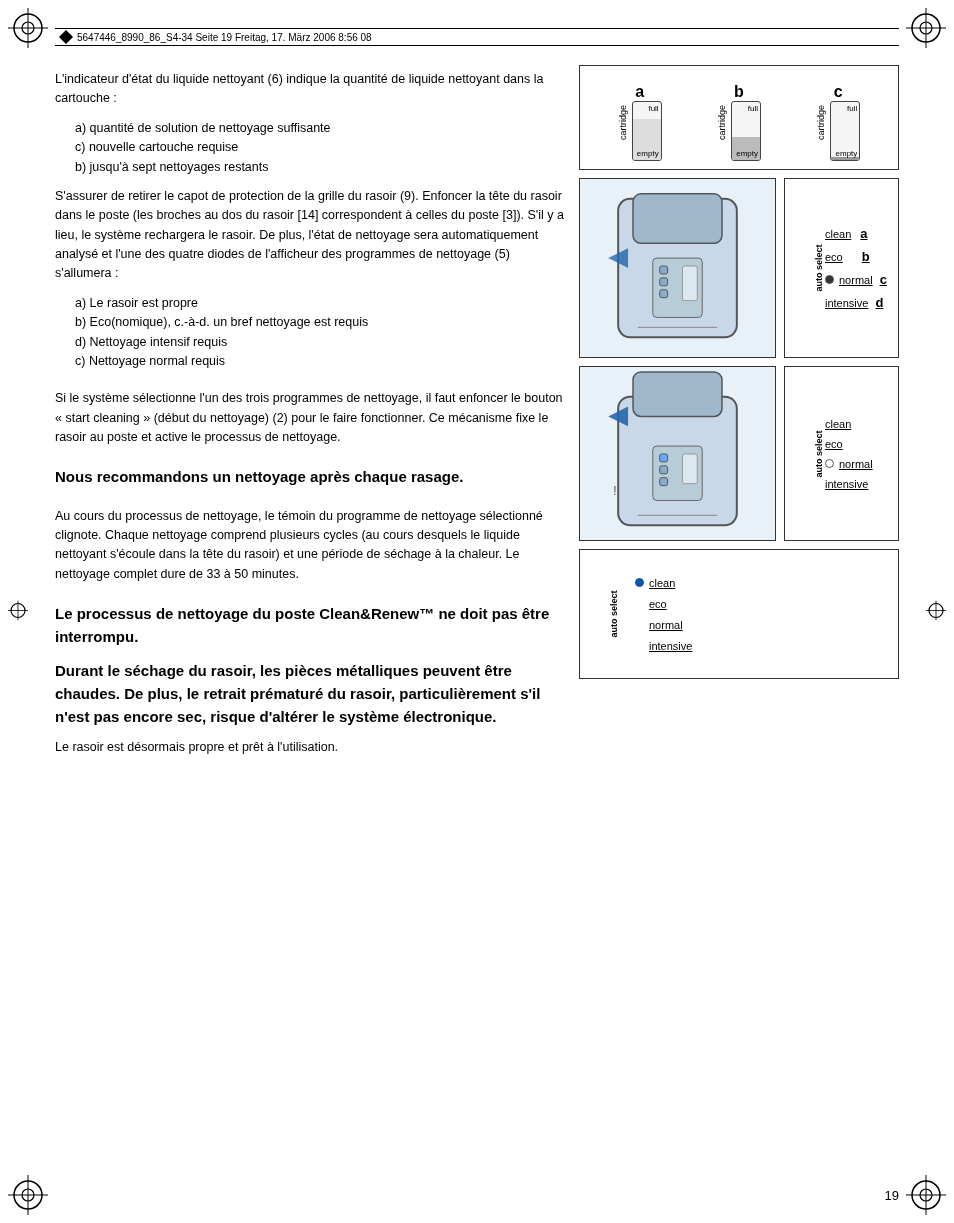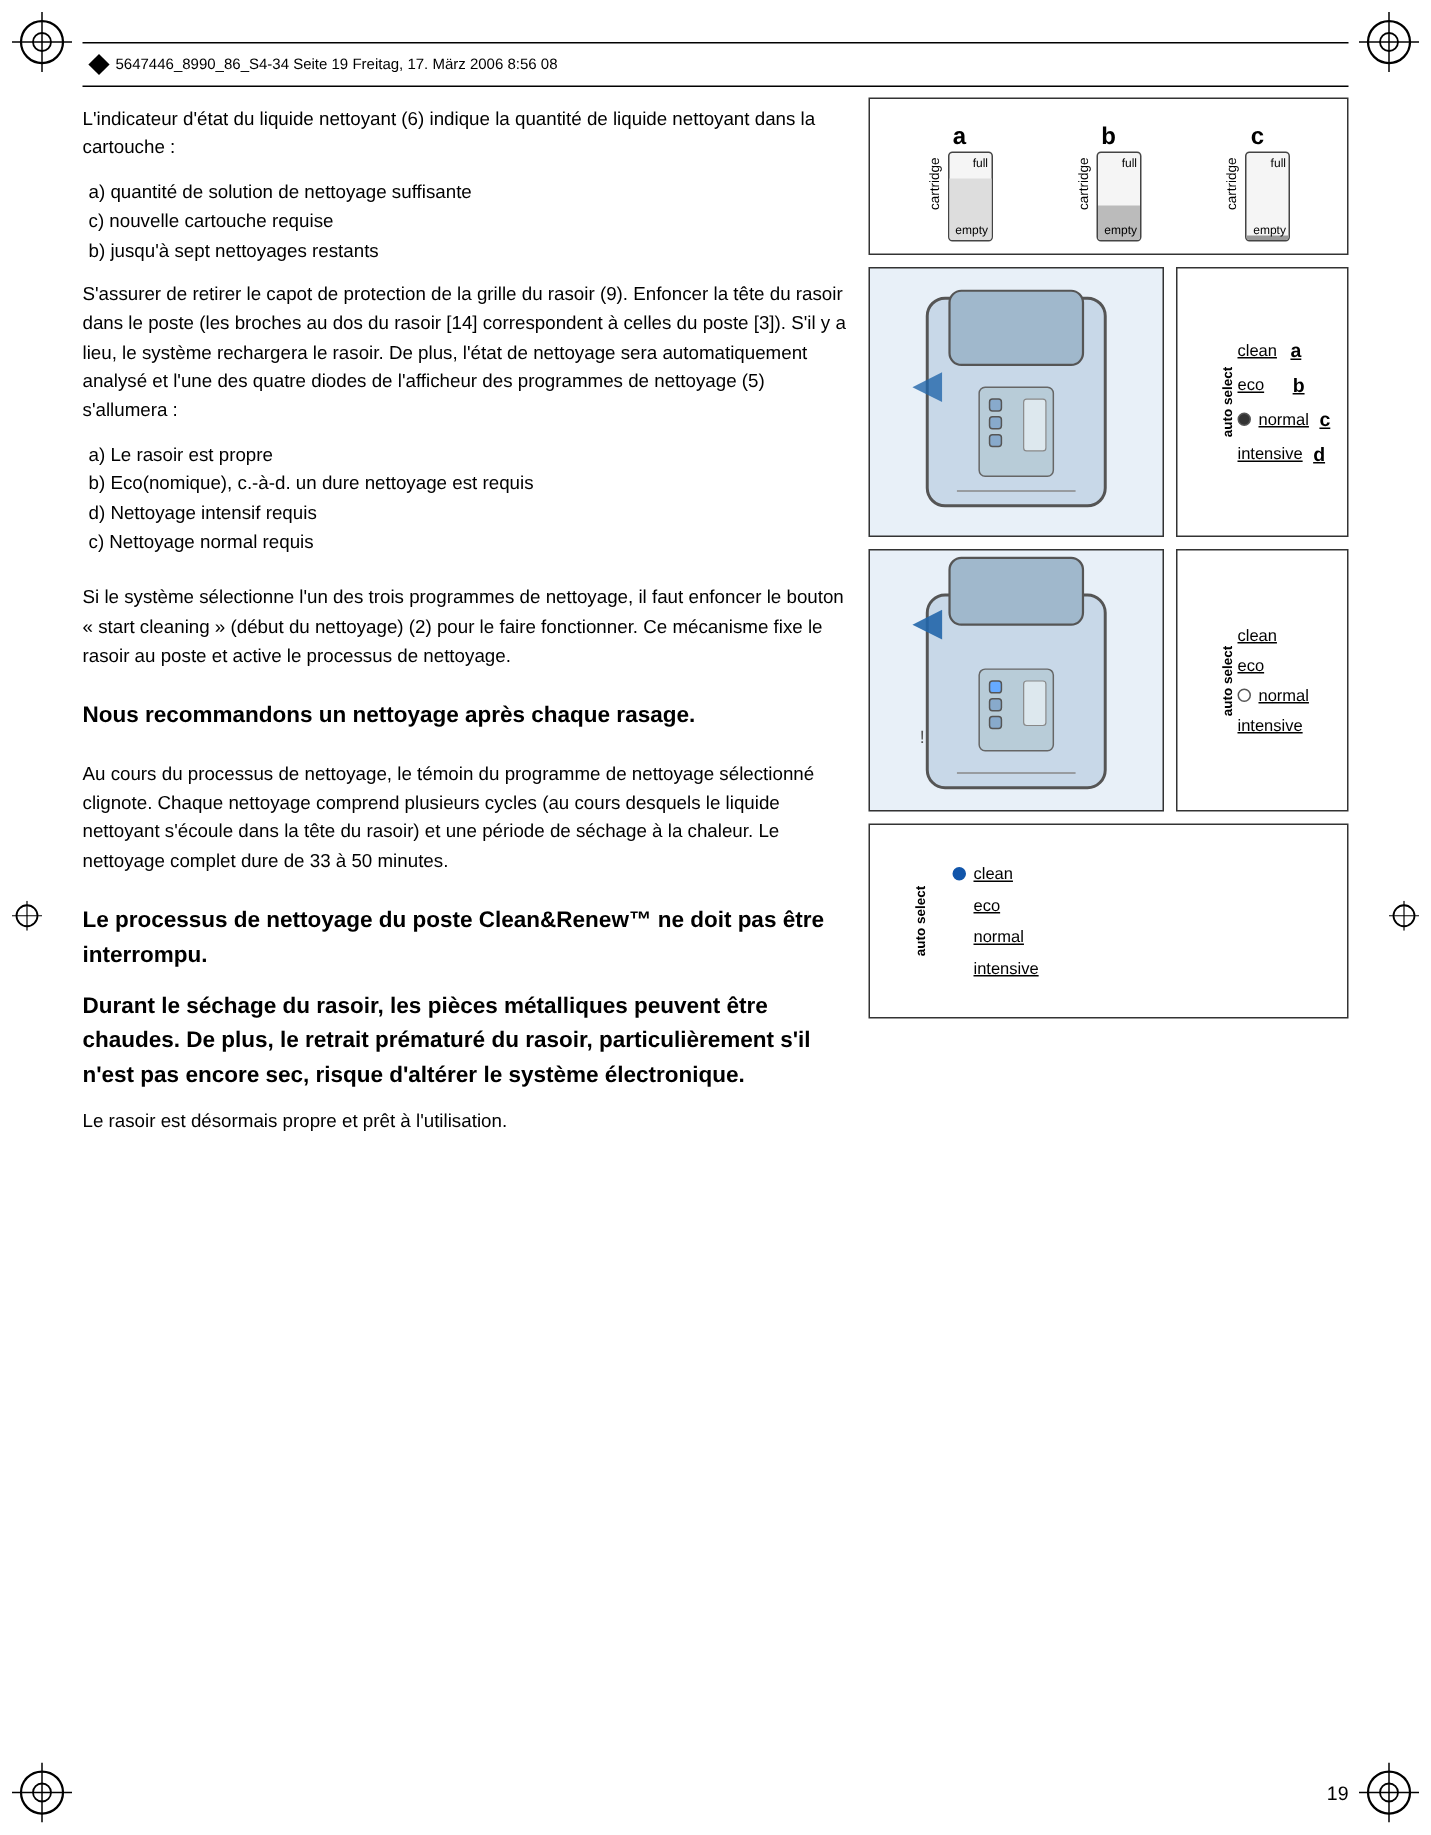--- a/index.html
+++ b/index.html
@@ -20,21 +20,21 @@
       height: 40px;
     }
     .corner-mark svg { width: 100%; height: 100%; }
 
     
     .header-bar {
       position: absolute;
       top: 28px;
       left: 55px;
       right: 55px;
-      height: 30px;
+      height: 18px;
       border-top: 1px solid #000;
       border-bottom: 1px solid #000;
       display: flex;
       align-items: center;
       padding: 0 6px;
       font-size: 10px;
     }
     .header-diamond {
       width: 10px; height: 10px;
       background: #000;
@@ -63,21 +63,21 @@
 
     .left-col p {
       font-size: 12.5px;
       line-height: 1.55;
       margin-bottom: 10px;
     }
 
     .left-col .list-item {
       font-size: 12.5px;
       line-height: 1.55;
-      margin-left: 4px;
+      margin-left: 20px;
       display: flex;
       gap: 4px;
     }
 
     .left-col .bold {
       font-weight: bold;
       font-size: 15px;
       line-height: 1.55;
     }
 
@@ -291,21 +291,21 @@
     <div class="section-gap-sm">
       <p>L'indicateur d'état du liquide nettoyant (6) indique la quantité de liquide nettoyant dans la cartouche :</p>
       <div class="list-item">a)  quantité de solution de nettoyage suffisante</div>
       <div class="list-item">c)  nouvelle cartouche requise</div>
       <div class="list-item">b)  jusqu'à sept nettoyages restants</div>
     </div>
 
     <div class="section-gap">
       <p>S'assurer de retirer le capot de protection de la grille du rasoir (9). Enfoncer la tête du rasoir dans le poste (les broches au dos du rasoir [14] correspondent à celles du poste [3]). S'il y a lieu, le système rechargera le rasoir. De plus, l'état de nettoyage sera automatiquement analysé et l'une des quatre diodes de l'afficheur des programmes de nettoyage (5) s'allumera :</p>
       <div class="list-item">a)  Le rasoir est propre</div>
-      <div class="list-item">b)  Eco(nomique), c.-à-d. un dure nettoyage est requis</div>
+      <div class="list-item">b)  Eco(nomique), c.-à-d. un bref nettoyage est requis</div>
       <div class="list-item">d)  Nettoyage intensif requis</div>
       <div class="list-item">c)  Nettoyage normal requis</div>
     </div>
 
     <div class="section-gap">
       <p>Si le système sélectionne l'un des trois programmes de nettoyage, il faut enfoncer le bouton « start cleaning » (début du nettoyage) (2) pour le faire fonctionner. Ce mécanisme fixe le rasoir au poste et active le processus de nettoyage.</p>
     </div>
 
     <div class="section-gap">
       <p class="bold">Nous recommandons un nettoyage après chaque rasage.</p>

